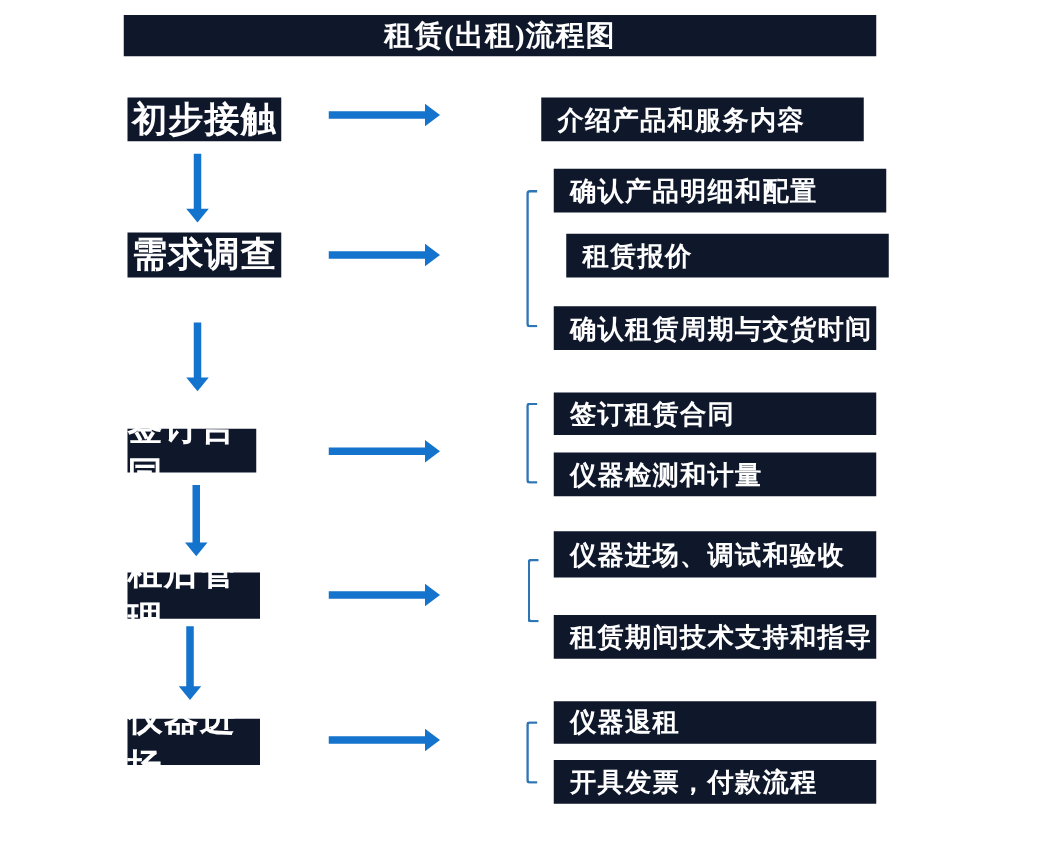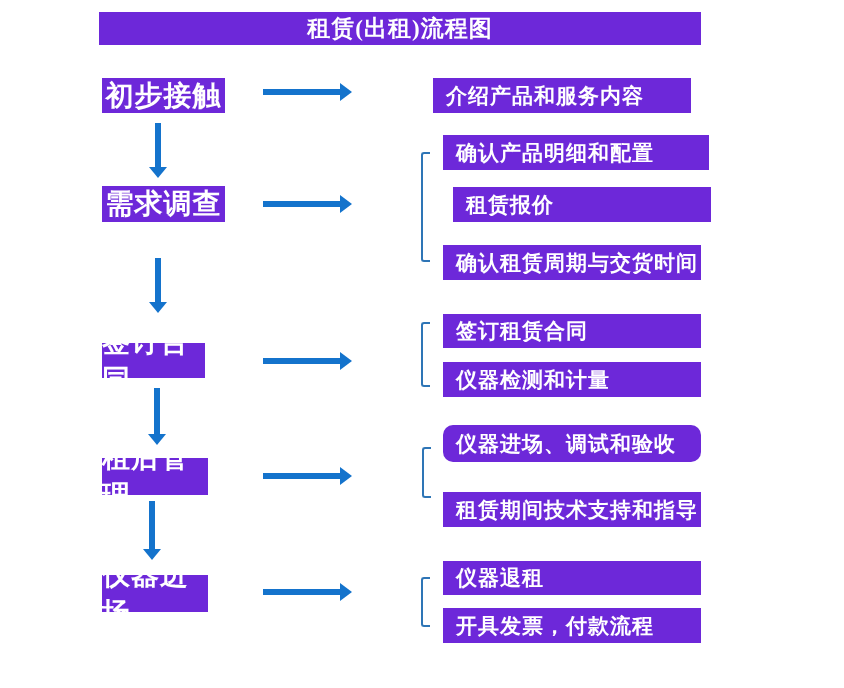--- a/index.html
+++ b/index.html
@@ -1,19 +1,19 @@
 <!DOCTYPE html>
 <html><head>
 <meta charset="utf-8">
 <style>
   html,body{margin:0;padding:0;background:#ffffff;}
   body{width:844px;height:688px;position:relative;overflow:hidden;
        font-family:"Liberation Serif","DejaVu Serif",serif;}
   .abs{position:absolute;box-sizing:border-box;}
-  .bluebox{background:#6d28d9;color:#ffffff;font-weight:bold;
+  .bluebox{background:#0f172a;color:#ffffff;font-weight:bold;
            display:flex;align-items:center;}
   .titlebar{justify-content:center;font-size:23px;letter-spacing:1px;}
   .stagebox{justify-content:center;font-size:28px;letter-spacing:1px;}
   .outbox{justify-content:flex-start;padding-left:13px;font-size:21px;letter-spacing:1px;}
   
   .harrow{height:18px;}
   .harrow .hshaft{position:absolute;left:0;right:11px;top:6px;height:6px;background:#1473CC;}
   .harrow .hhead{position:absolute;right:0;top:0;width:0;height:0;
                  border-left:12px solid #1473CC;border-top:9px solid transparent;
                  border-bottom:9px solid transparent;}
@@ -83,17 +83,17 @@
 
 <div class="abs bluebox outbox" style="left:433px;top:78px;width:258px;height:35px;">介绍产品和服务内容</div>
 
 <div class="abs bluebox outbox" style="left:443px;top:135px;width:266px;height:35px;">确认产品明细和配置</div>
 <div class="abs bluebox outbox" style="left:443px;top:187px;width:258px;height:35px;margin-left:10px;">租赁报价</div>
 <div class="abs bluebox outbox" style="left:443px;top:245px;width:258px;height:35px;">确认租赁周期与交货时间</div>
 
 <div class="abs bluebox outbox" style="left:443px;top:314px;width:258px;height:34px;">签订租赁合同</div>
 <div class="abs bluebox outbox" style="left:443px;top:362px;width:258px;height:35px;">仪器检测和计量</div>
 
-<div class="abs bluebox outbox" style="left:443px;top:425px;width:258px;height:37px;border-radius:10px;">仪器进场、调试和验收</div>
+<div class="abs bluebox outbox" style="left:443px;top:425px;width:258px;height:37px;">仪器进场、调试和验收</div>
 <div class="abs bluebox outbox" style="left:443px;top:492px;width:258px;height:35px;">租赁期间技术支持和指导</div>
 
 <div class="abs bluebox outbox" style="left:443px;top:561px;width:258px;height:34px;">仪器退租</div>
 <div class="abs bluebox outbox" style="left:443px;top:608px;width:258px;height:35px;">开具发票，付款流程</div>
 
 </body></html>

